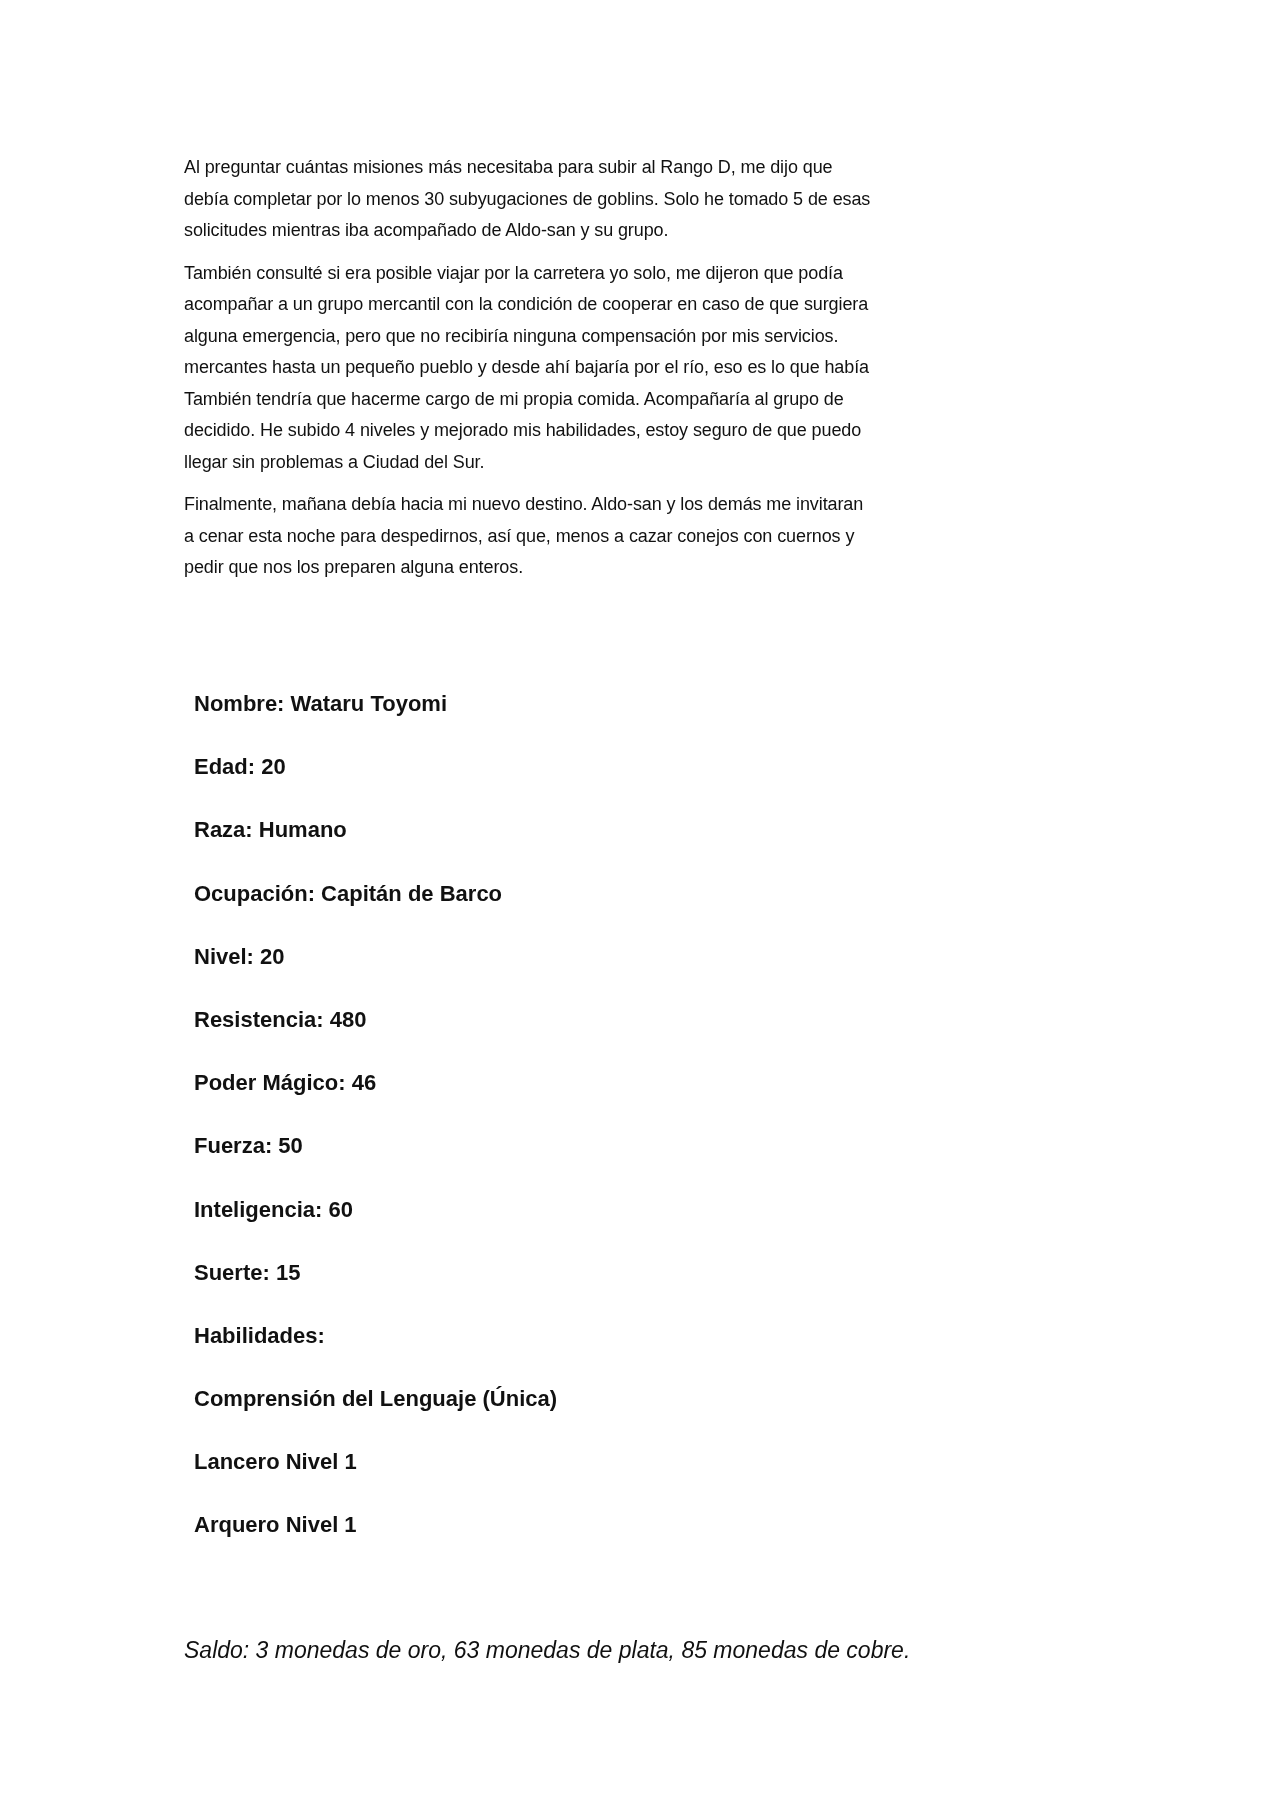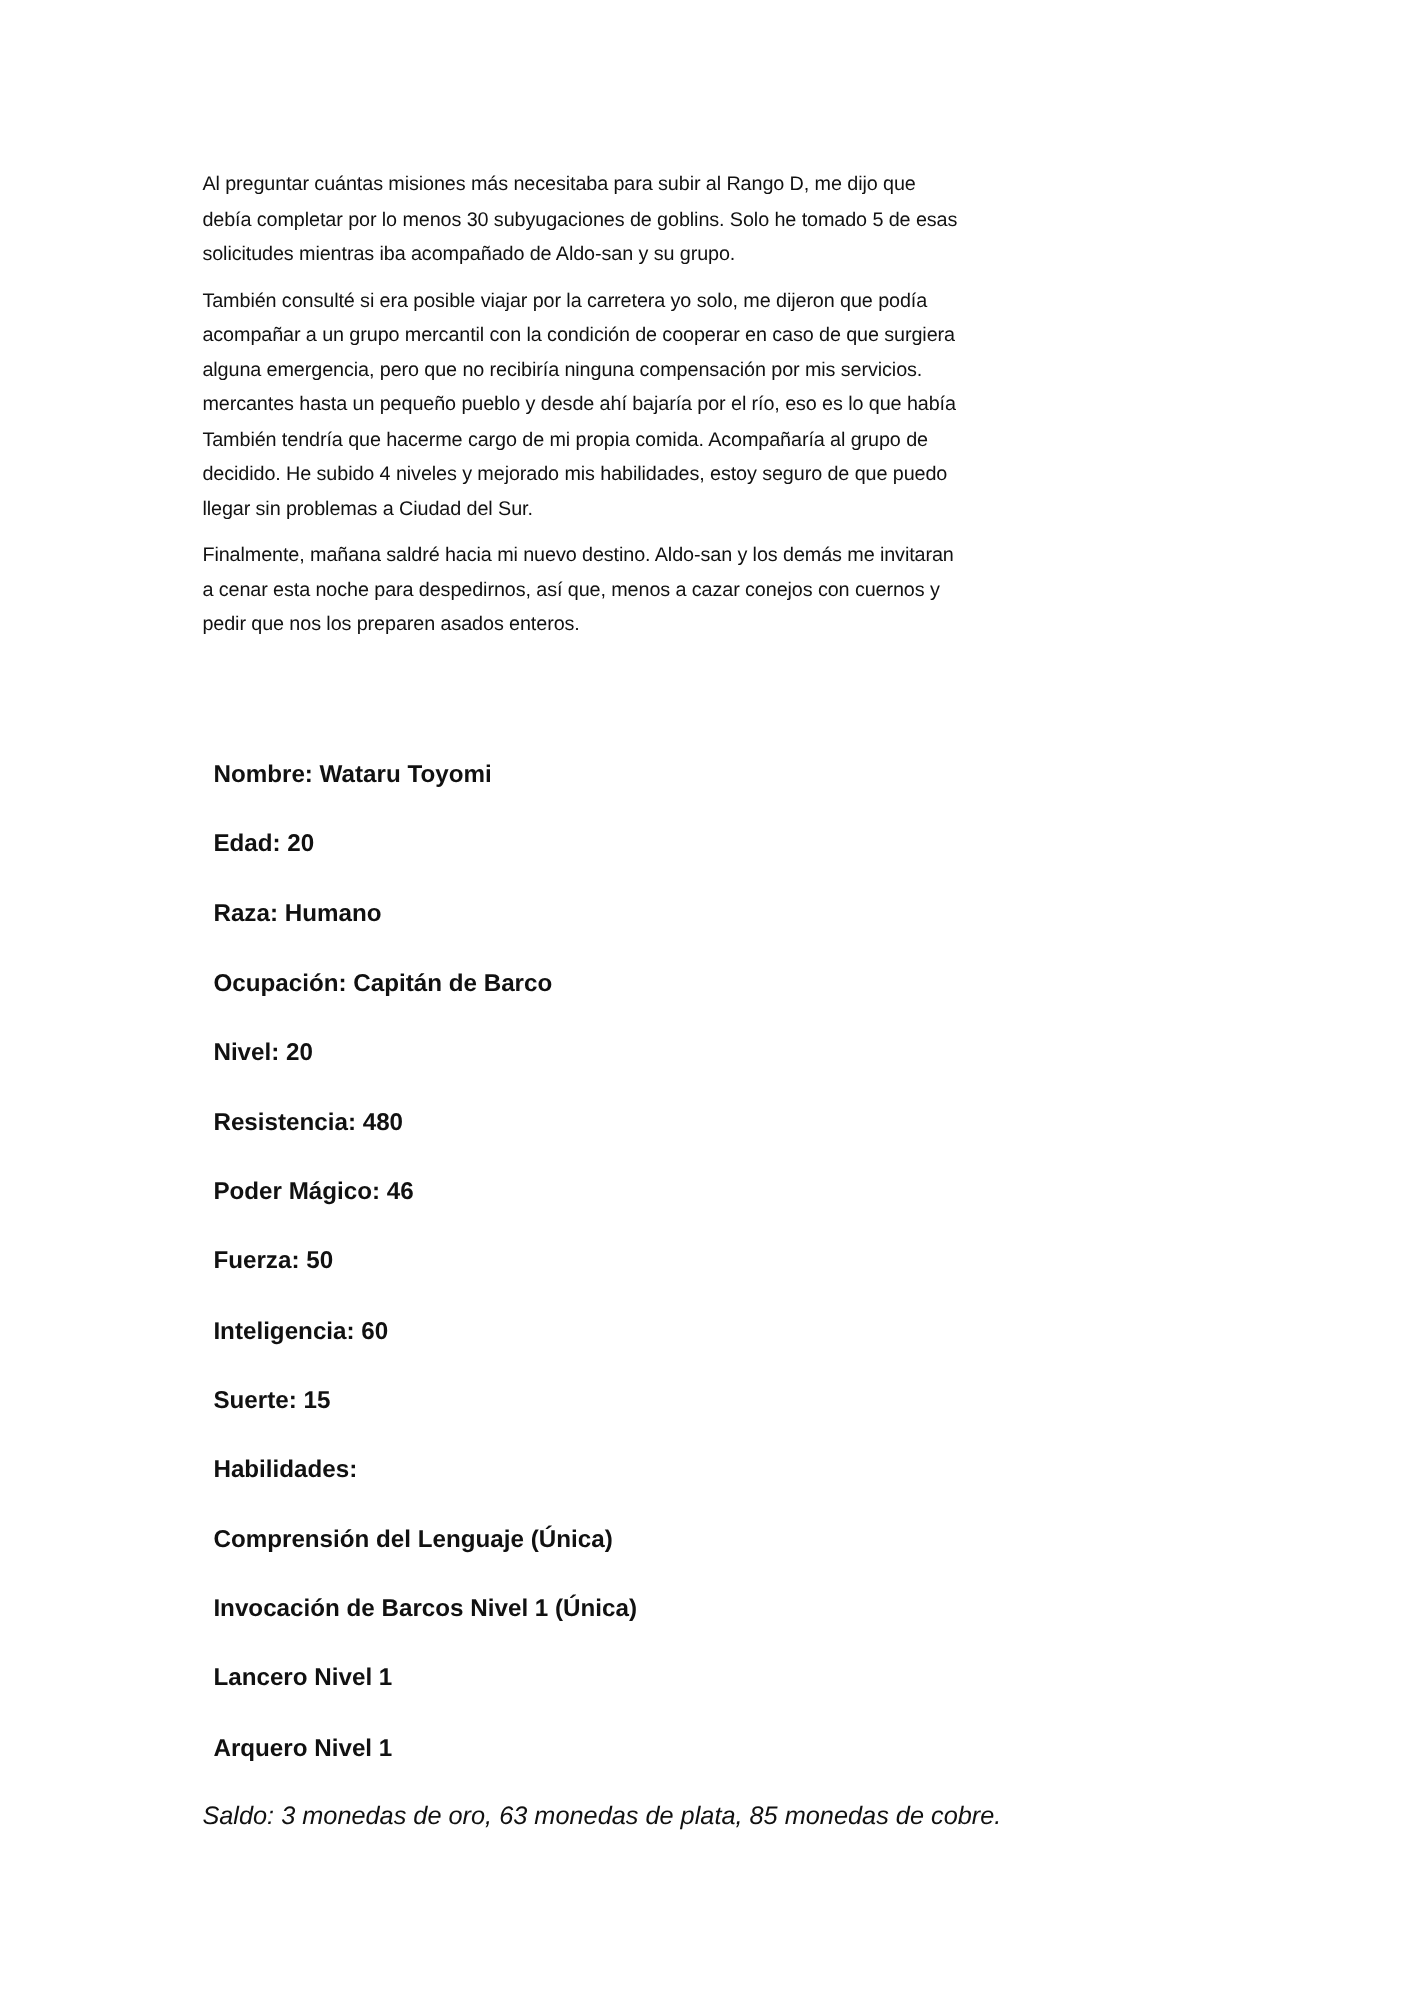--- a/index.html
+++ b/index.html
@@ -59,37 +59,36 @@
   <p class="para">
     <span class="line">También consulté si era posible viajar por la carretera yo solo, me dijeron que podía</span>
     <span class="line">acompañar a un grupo mercantil con la condición de cooperar en caso de que surgiera</span>
     <span class="line">alguna emergencia, pero que no recibiría ninguna compensación por mis servicios.</span>
     <span class="line">mercantes hasta un pequeño pueblo y desde ahí bajaría por el río, eso es lo que había</span>
     <span class="line">También tendría que hacerme cargo de mi propia comida. Acompañaría al grupo de</span>
     <span class="line">decidido. He subido 4 niveles y mejorado mis habilidades, estoy seguro de que puedo</span>
     <span class="line">llegar sin problemas a Ciudad del Sur.</span>
   </p>
   <p class="para">
-    <span class="line">Finalmente, mañana saldré hacia mi nuevo destino. Aldo-san y los demás me invitaran</span>
+    <span class="line">Finalmente, mañana debía hacia mi nuevo destino. Aldo-san y los demás me invitaran</span>
     <span class="line">a cenar esta noche para despedirnos, así que, menos a cazar conejos con cuernos y</span>
-    <span class="line">pedir que nos los preparen asados enteros.</span>
+    <span class="line">pedir que nos los preparen alguna enteros.</span>
   </p>
 </div>
 
 <div class="stats">
   <p class="stat">Nombre: Wataru Toyomi</p>
   <p class="stat">Edad: 20</p>
   <p class="stat">Raza: Humano</p>
   <p class="stat">Ocupación: Capitán de Barco</p>
   <p class="stat">Nivel: 20</p>
   <p class="stat">Resistencia: 480</p>
   <p class="stat">Poder Mágico: 46</p>
   <p class="stat">Fuerza: 50</p>
   <p class="stat">Inteligencia: 60</p>
   <p class="stat">Suerte: 15</p>
   <p class="stat">Habilidades:</p>
   <p class="stat">Comprensión del Lenguaje (Única)</p>
-  <p class="stat">Invocación de Barcos Nivel 1 (Única)</p>
   <p class="stat">Lancero Nivel 1</p>
   <p class="stat">Arquero Nivel 1</p>
 </div>
 
 <p class="balance">Saldo: 3 monedas de oro, 63 monedas de plata, 85 monedas de cobre.</p>
 
 </body></html>

